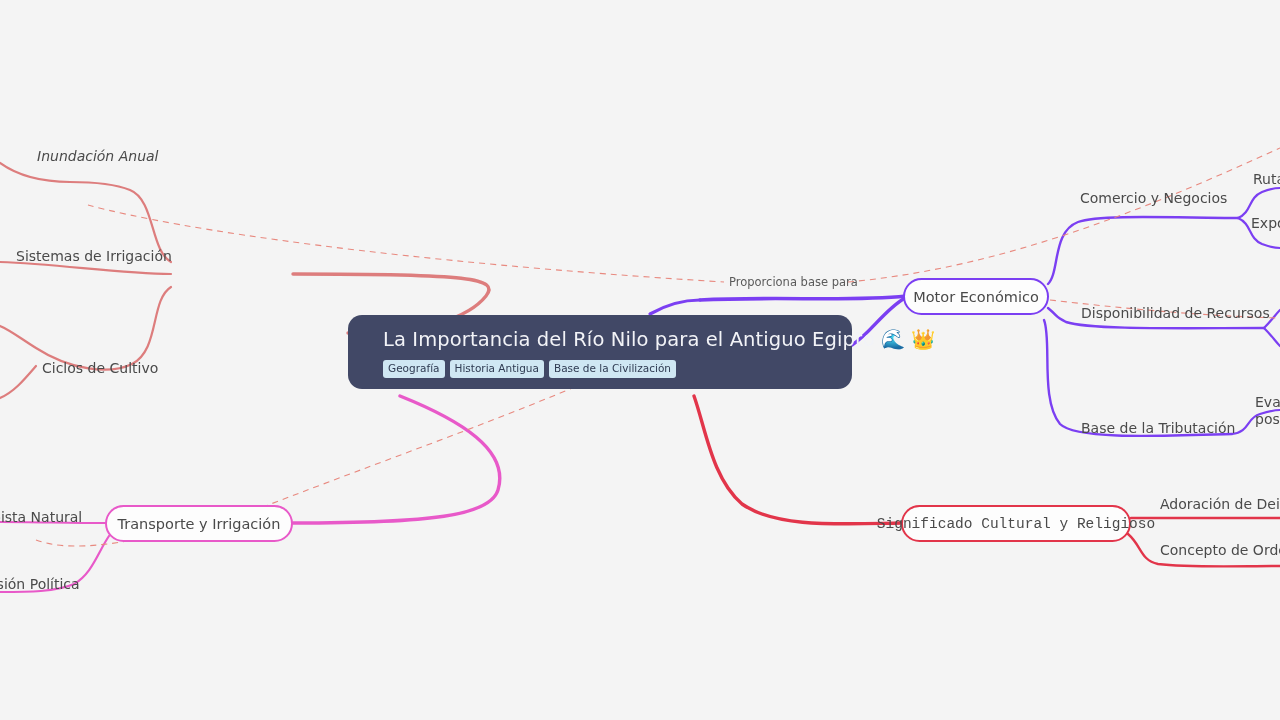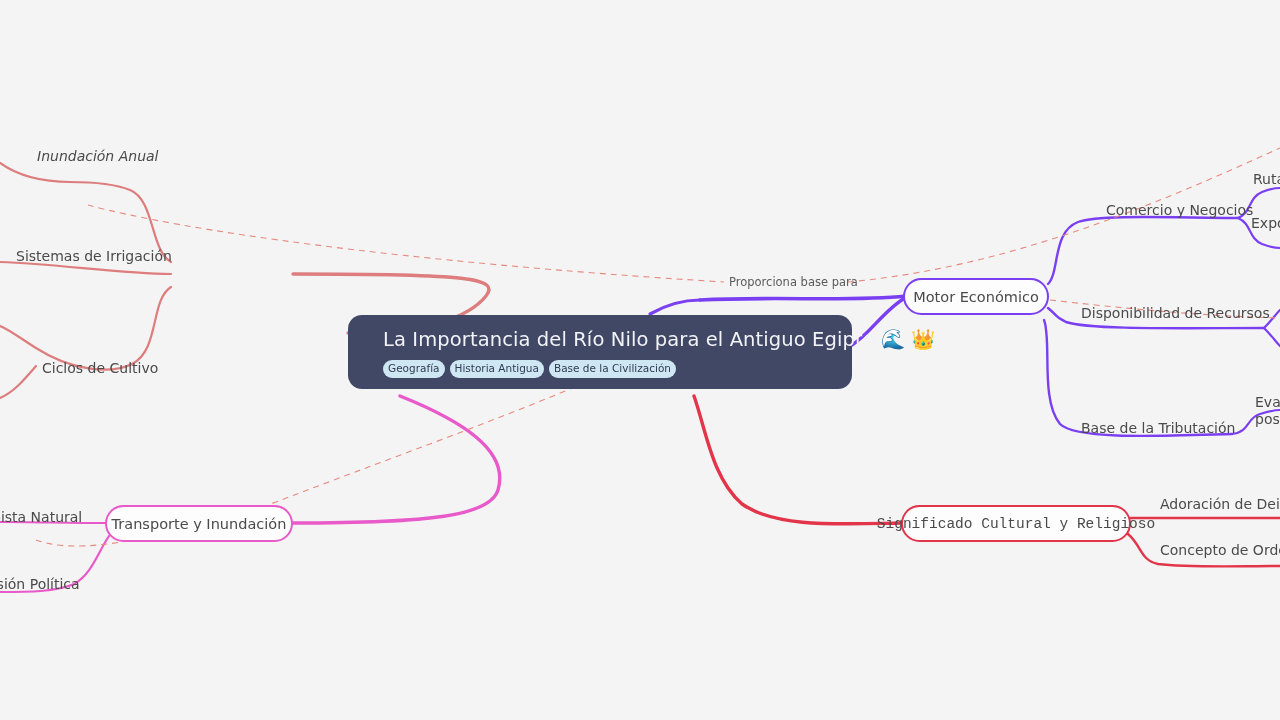--- a/index.html
+++ b/index.html
@@ -53,21 +53,21 @@
     margin-top: 7px;
     display: flex;
     gap: 5px;
   }
   .tag {
     background: #cfe7f3;
     color: #2f3b52;
     font-size: 10.5px;
     line-height: 13px;
     padding: 2px 5px 3px 5px;
-    border-radius: 9px;
+    border-radius: 3px;
     white-space: nowrap;
   }
 
   
   .pill {
     position: absolute;
     background: #fdfdfd;
     border-style: solid;
     border-width: 2.2px;
     border-radius: 22px;
@@ -167,39 +167,39 @@
     <div class="root-title">La Importancia del Río Nilo para el Antiguo Egipto 🌊 👑</div>
     <div class="root-tags">
       <span class="tag">Geografía</span>
       <span class="tag">Historia Antigua</span>
       <span class="tag">Base de la Civilización</span>
     </div>
   </div>
 
 
   <div class="pill" style="left:105px; top:505px; width:188px; height:37px; border-color:#e859c9;">
-    <span>Transporte y Inundación</span>
+    <span>Transporte y Irrigación</span>
   </div>
 
   <div class="pill" style="left:903px; top:278px; width:146px; height:37px; border-color:#7b3ff2;">
     <span>Motor Económico</span>
   </div>
 
   <div class="pill" style="left:901px; top:505px; width:230px; height:37px; border-color:#e2354a;font-family:Liberation Mono, monospace;">
     <span>Significado Cultural y Religioso</span>
   </div>
 
   <div class="leaf" style="left:37px; top:148px;font-style:italic;">Inundación Anual</div>
   <div class="leaf" style="left:16px; top:248px;">Sistemas de Irrigación</div>
   <div class="leaf" style="left:42px; top:360px;">Ciclos de Cultivo</div>
 
   <div class="leaf" style="left:-8px; top:509px;">pista Natural</div>
   <div class="leaf" style="left:-12px; top:576px;">esión Política</div>
 
-  <div class="leaf" style="left:1080px; top:202px;margin-left:26px;">Comercio y Negocios</div>
+  <div class="leaf" style="left:1080px; top:190px;">Comercio y Negocios</div>
   <div class="leaf" style="left:1081px; top:305px;">Disponibilidad de Recursos</div>
   <div class="leaf" style="left:1081px; top:420px;">Base de la Tributación</div>
 
   <div class="leaf" style="left:1253px; top:171px;">Ruta</div>
   <div class="leaf" style="left:1251px; top:215px;">Expo</div>
 
   <div class="leaf two-line" style="left:1255px; top:394px; width:40px; white-space:pre;">Eva
 pos</div>
 
   <div class="leaf" style="left:1160px; top:496px;">Adoración de Deidad</div>

